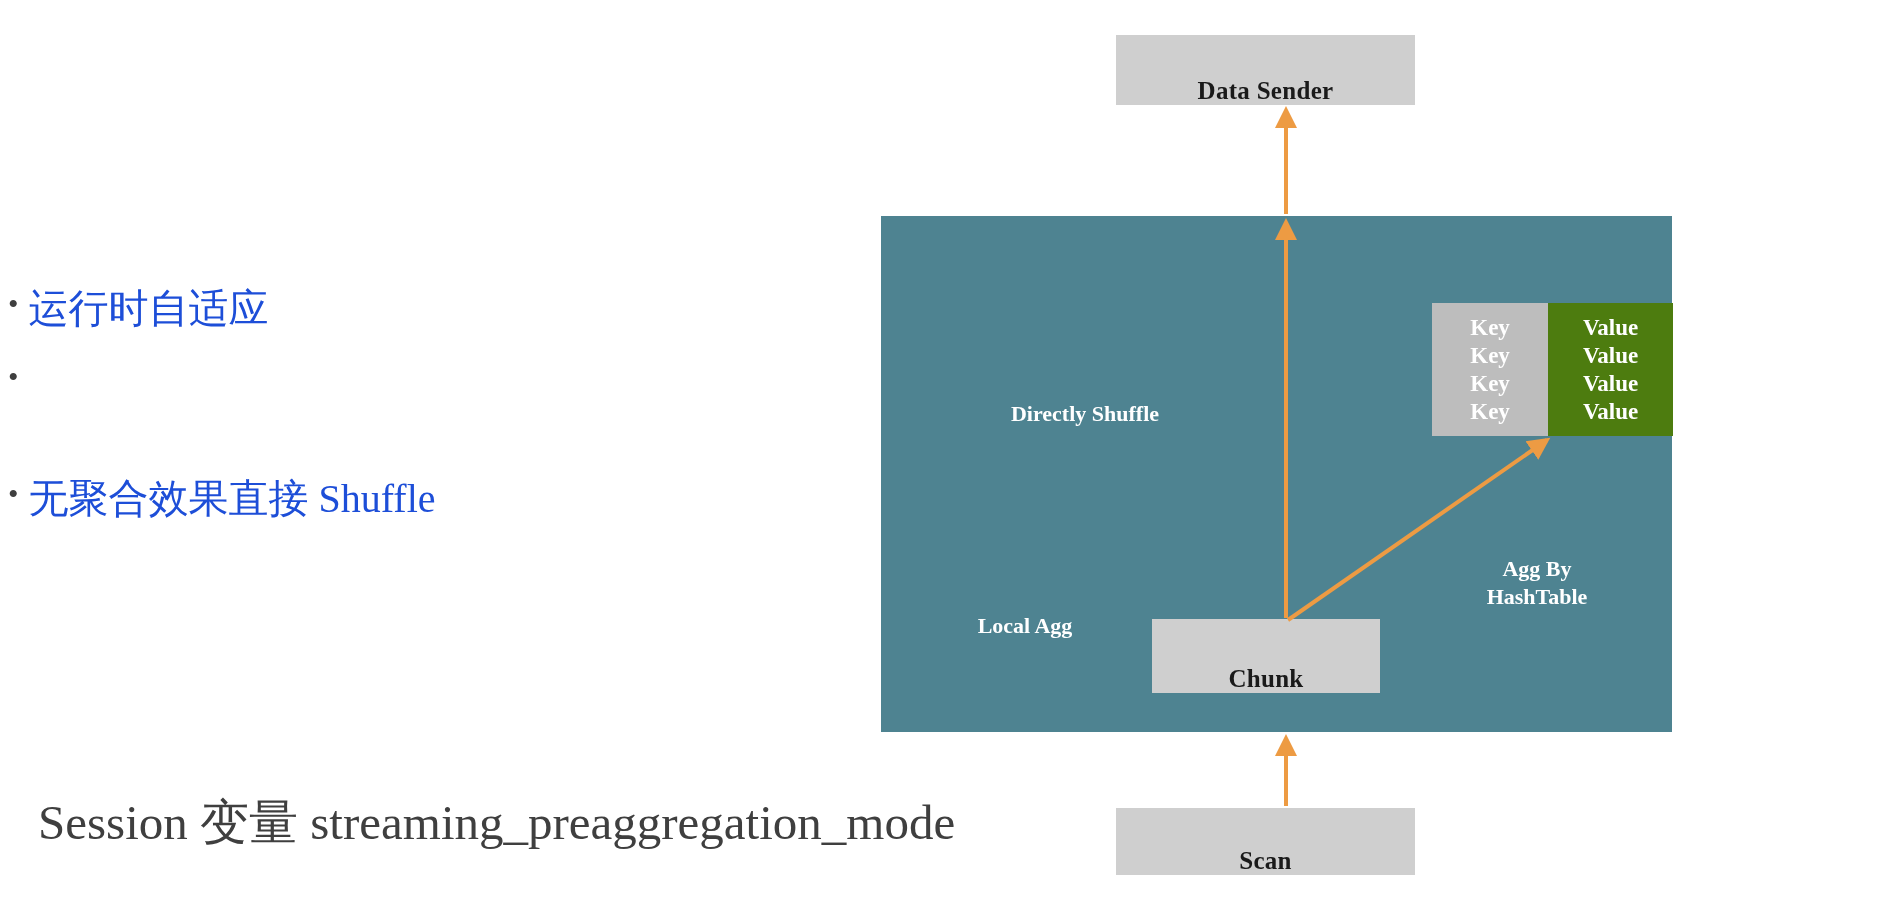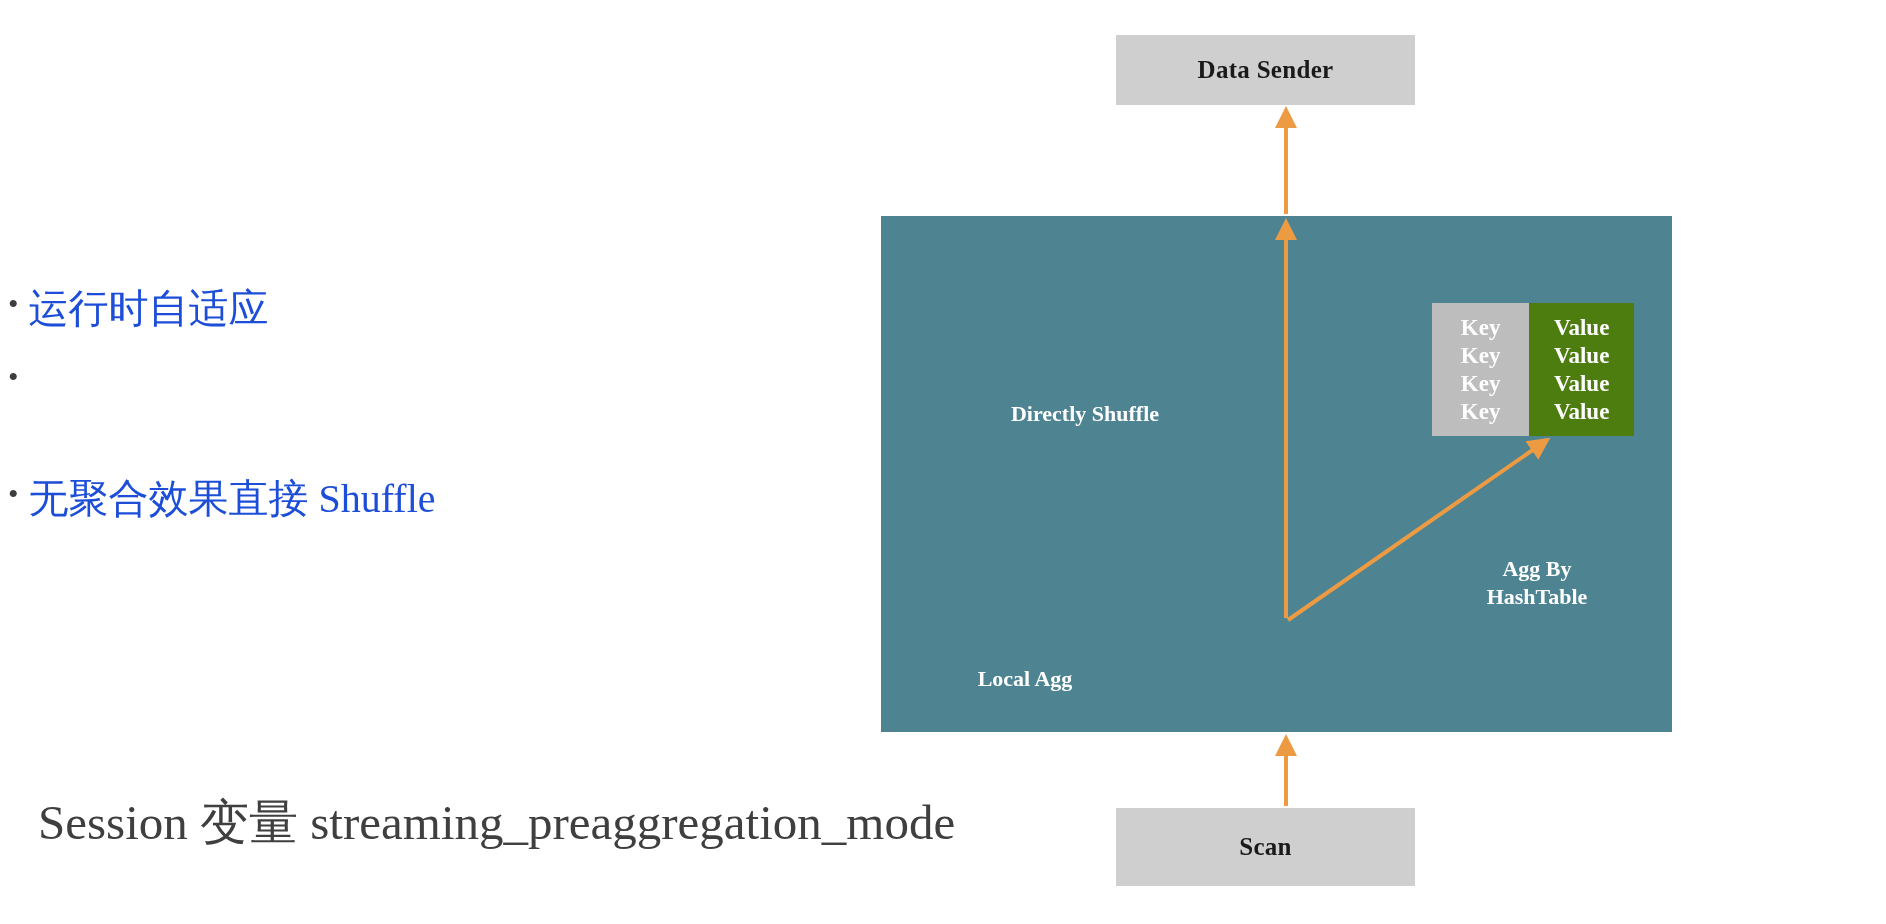--- a/index.html
+++ b/index.html
@@ -72,21 +72,21 @@
   #diagram {
     position: absolute;
     left: 0; top: 0;
     width: 1886px;
     height: 924px;
   }
 
   .box {
     position: absolute;
     display: flex;
-    align-items: center;
+    align-items: flex-end;
     justify-content: center;
     font-weight: bold;
     box-sizing: border-box;
   }
 
   .gray-box {
     background: #cfcfcf;
     color: #1a1a1a;
     font-size: 25px;
     letter-spacing: .3px;
@@ -109,21 +109,21 @@
     line-height: 1.28;
     text-align: center;
     white-space: pre-line;
   }
 
   
   #hashtable {
     position: absolute;
     left: 1432px;
     top: 303px;
-    width: 202px;
+    width: 241px;
     height: 133px;
     display: flex;
   }
   #ht-keys, #ht-values {
     display: flex;
     flex-direction: column;
     justify-content: space-around;
     align-items: center;
     box-sizing: border-box;
     padding: 10px 0;
@@ -199,24 +199,27 @@
         <span class="ht-cell">Value</span>
         <span class="ht-cell">Value</span>
         <span class="ht-cell">Value</span>
         <span class="ht-cell">Value</span>
       </div>
     </div>
 
     <div class="teal-label" style="left:1432px; top:555px; width:210px;">Agg By
 HashTable</div>
 
-    <div class="teal-label" style="left:925px; top:665px; width:200px;">Local Agg</div>
-
-
-    <div class="box gray-box" style="left:1116px; top:808px; width:299px; height:78px;">
+    <div class="teal-label" style="left:925px; top:612px; width:200px;">Local Agg</div>
+
+    <div class="box gray-box" style="left:1152px; top:619px; width:228px; height:74px;">
+      <span>Chunk</span>
+    </div>
+
+    <div class="box gray-box" style="left:1116px; top:808px; width:299px; height:67px;">
       <span>Scan</span>
     </div>
 
     <svg class="arrows" viewBox="0 0 1886 924">
       <defs>
         <marker id="head" markerWidth="6" markerHeight="6" refX="4.6" refY="3" orient="auto" markerUnits="strokeWidth">
           <path d="M0,0.2 L5.6,3 L0,5.8 z" fill="#ed9b43"></path>
         </marker>
       </defs>
 

